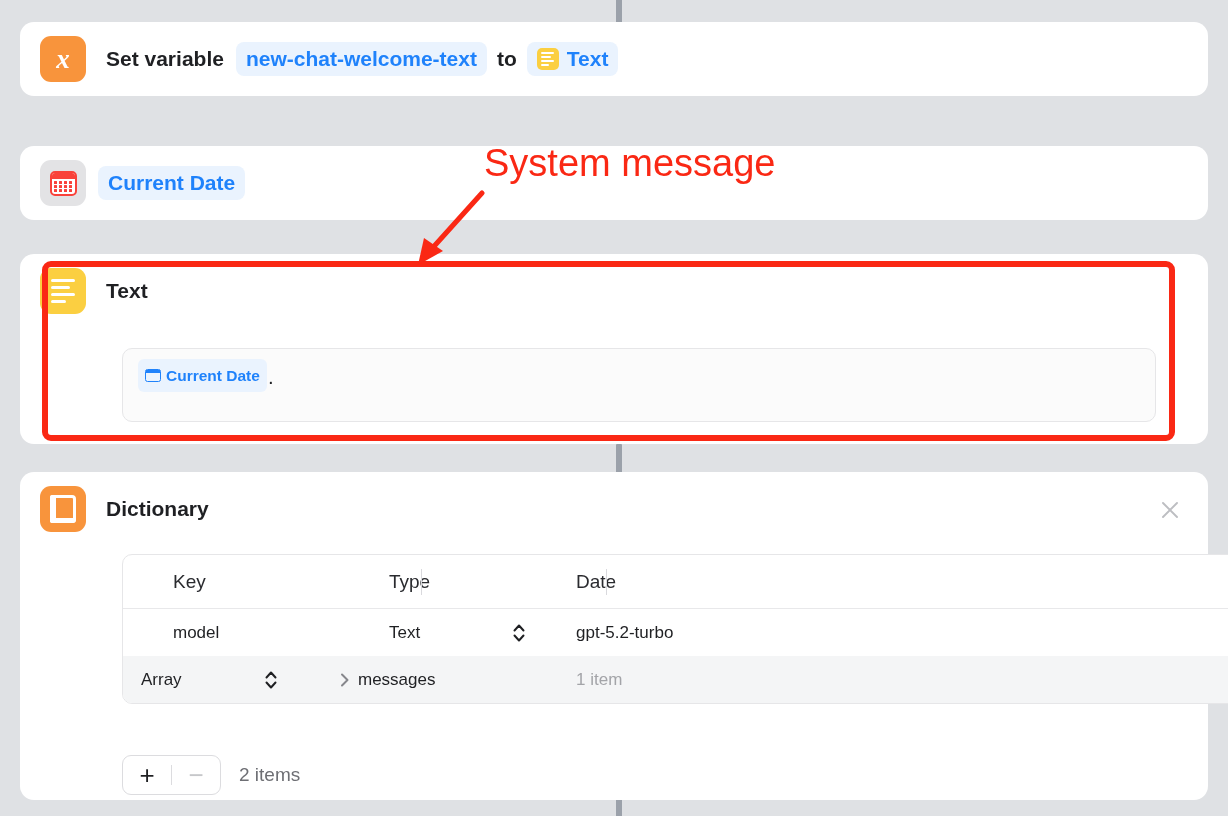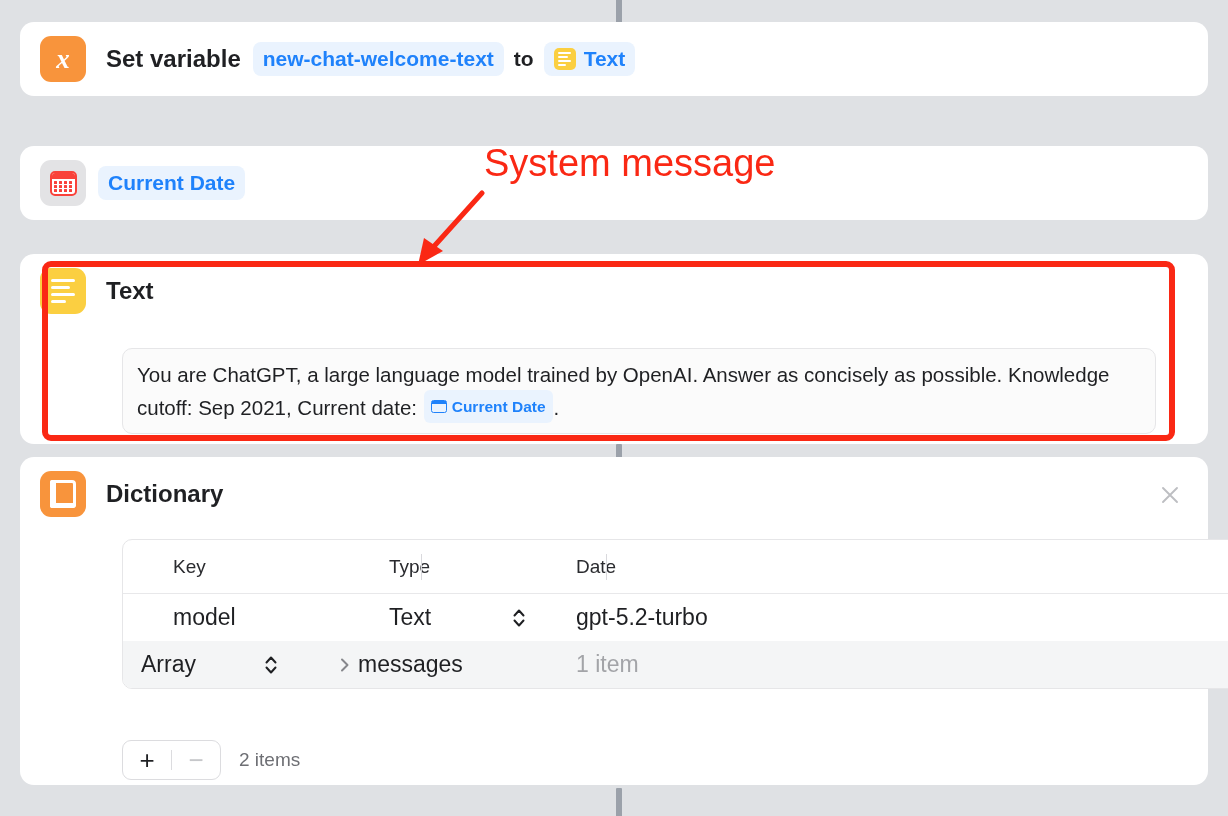--- a/index.html
+++ b/index.html
@@ -38,21 +38,21 @@
     position: absolute;
     left: 20px;
     width: 1188px;
     background: #ffffff;
     border-radius: 14px;
     box-sizing: border-box;
   }
   .card-setvar   { top: 22px;  height: 74px; }
   .card-date     { top: 146px; height: 74px; }
   .card-text     { top: 254px; height: 190px; }
-  .card-dict     { top: 457px; height: 328px; }
+  .card-dict     { top: 472px; height: 328px; }
 
   .card-row {
     display: flex;
     align-items: center;
     padding: 0 20px;
     height: 74px;
   }
 
   
   .icon-sq {
@@ -91,21 +91,21 @@
     border-radius: 2px;
     background: #ffffff;
   }
   .text-lines i:nth-child(1) { width: 24px; }
   .text-lines i:nth-child(2) { width: 19px; }
   .text-lines i:nth-child(3) { width: 24px; }
   .text-lines i:nth-child(4) { width: 15px; }
 
   
   .lbl {
-    font-size: 24px;
+    font-size: 21px;
     font-weight: 700;
     color: #1f2023;
     white-space: nowrap;
   }
   .lbl-plain {
     font-size: 21px;
     font-weight: 700;
     color: #1f2023;
     margin: 0 10px;
   }
@@ -302,21 +302,21 @@
   .dt-div-1 { left: 298px; }
   .dt-div-2 { left: 483px; }
 
   .dt-row {
     display: flex;
     align-items: center;
     height: 47px;
     position: relative;
   }
   .dt-row.alt { background: #f4f5f6; }
-  .dt-row .cell { font-size: 23px; color: #1f2023; }
+  .dt-row .cell { font-size: 17px; color: #1f2023; }
   .cell-key   { width: 248px; padding-left: 50px; box-sizing: border-box; position: relative; }
   .cell-type  { width: 185px; padding-left: 18px; box-sizing: border-box; display: flex; align-items: center; }
   .cell-value { flex: 1; padding-left: 20px; box-sizing: border-box; }
   .cell-value.muted { color: #a3a4a8; }
 
   .disclosure {
     position: absolute;
     left: 30px;
     top: 50%;
     transform: translateY(-50%);
@@ -458,21 +458,20 @@
         <span class="text-lines">
             <i></i>
             <i></i>
             <i></i>
             <i></i>
           </span>
       </div>
       <span class="lbl" style="margin-left:20px;">Text</span>
     </div>
     <div class="text-body">
-      <span>You are ChatGPT, a large language model trained by OpenAI. Answer as concisely as possible. Knowledge cutoff:  Sep 2021, Current date:</span>
       <span class="inline-token">
         <span class="tk-icon"></span>
         <span class="tk-label">Current Date</span>
       </span><span>.</span>
     </div>
   </div>
 
   <div class="card card-dict">
     <div class="dict-header">
       <div class="icon-sq icon-orange">

